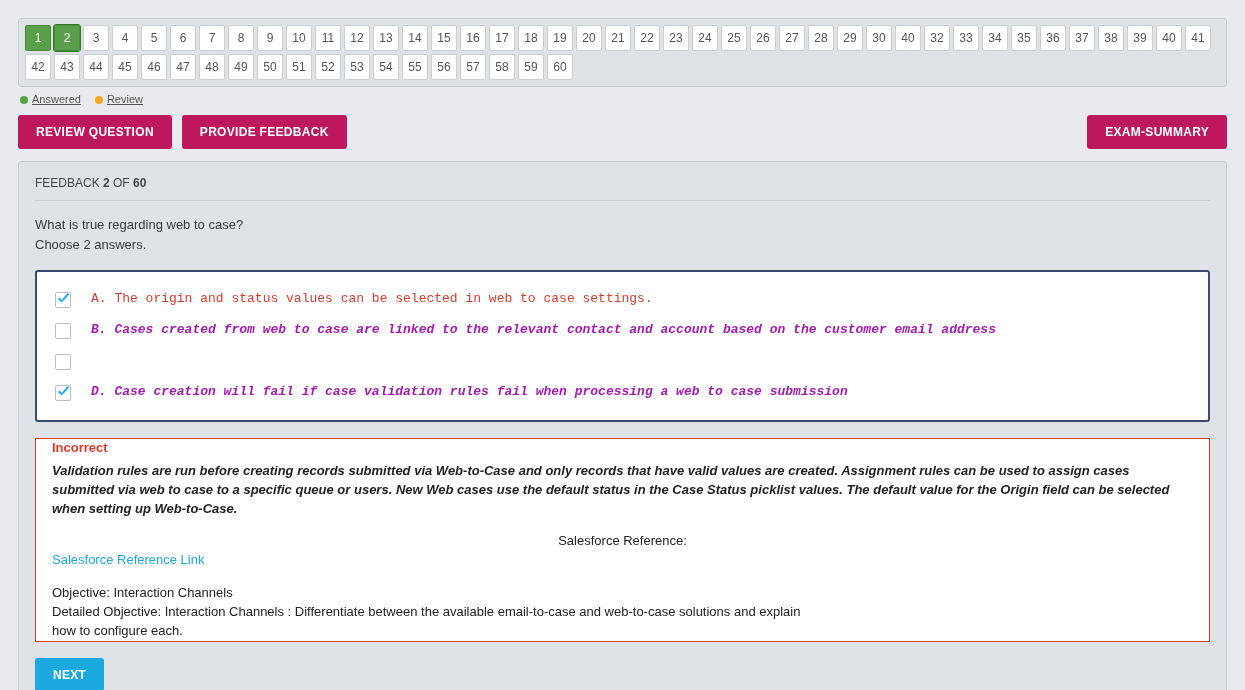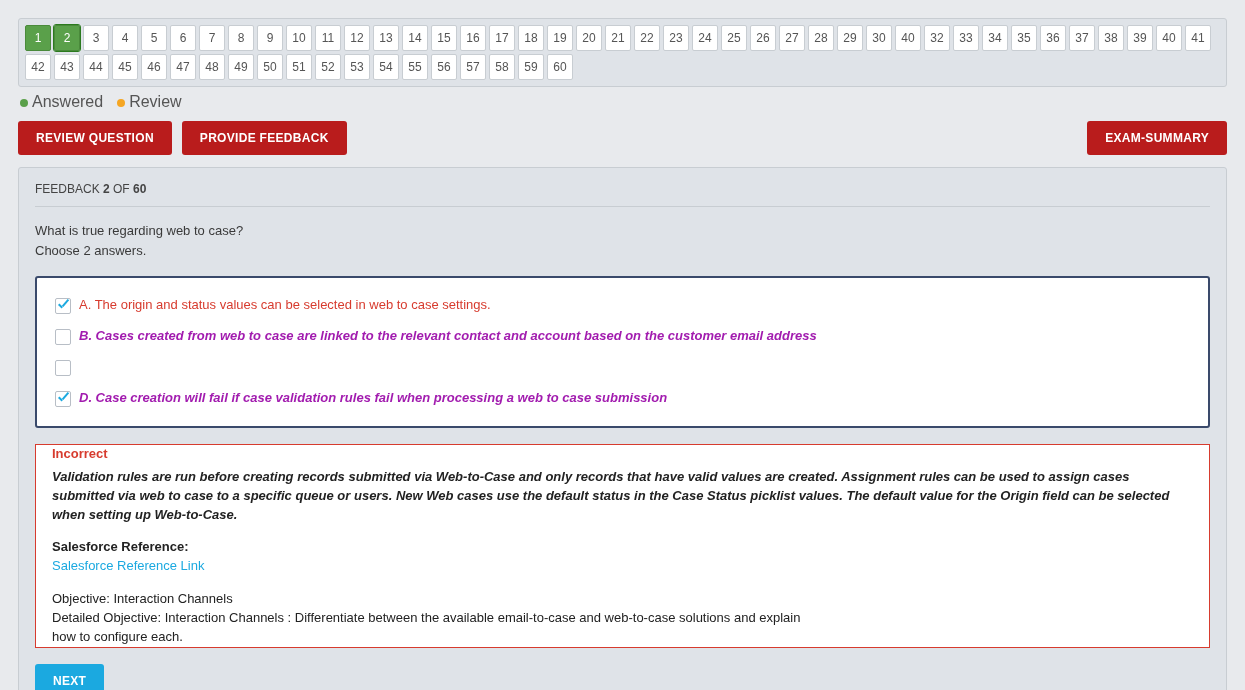--- a/index.html
+++ b/index.html
@@ -37,39 +37,40 @@
   .nav-box.answered {
     background: #5aa04a;
     color: #fff;
     border-color: #4a8a3b;
   }
   .nav-box.current {
     outline: 1px solid #2b7a1e;
   }
   .legend {
     margin-top: 6px;
-    font-size: 16px;
+    font-size: 11px;
     color: #555;
     display: flex;
     gap: 14px;
     align-items: flex-start;
     padding-left: 2px;
+    text-decoration: underline;
   }
   .dot {
     width: 8px; height: 8px; border-radius: 50%; display: inline-block; margin-right: 4px; vertical-align: middle;
   }
   .dot.green { background: #5aa04a; }
   .dot.orange { background: #f5a623; }
   .toolbar {
     display: flex;
     gap: 10px;
     margin: 10px 0 12px;
   }
   .btn {
-    background: #b91c1c;
+    background: #be185d;
     color: #fff;
     border: none;
     padding: 10px 18px;
     font-size: 12px;
     font-weight: 700;
     letter-spacing: 0.3px;
     cursor: pointer;
     border-radius: 3px;
   }
   .btn.blue { background: #1ba9e0; }
@@ -91,23 +92,24 @@
   .q-text { font-size: 13px; color: #3a3a3a; line-height: 1.5; margin-bottom: 16px; }
   .answers-box {
     background: #fff;
     border: 2px solid #3a4a6b;
     border-radius: 3px;
     padding: 12px 14px;
   }
   .answer-row {
     display: flex;
     align-items: flex-start;
-    gap: 8px;
+    gap: 20px;
     padding: 7px 4px;
     font-size: 13px;
+    font-family: Liberation Mono, monospace;
   }
   .cb {
     width: 16px; height: 16px;
     border: 1px solid #b8bec6;
     border-radius: 2px;
     flex: 0 0 auto;
     position: relative;
     margin-top: 1px;
     background: #fff;
   }
@@ -145,21 +147,21 @@
     color: #d73b2e;
     font-weight: 700;
     margin-bottom: 4px;
   }
   .feedback-box .explain {
     font-style: italic;
     font-weight: 600;
     color: #222;
     margin-bottom: 14px;
   }
-  .feedback-box .ref-title { font-weight: 700; }
+  .feedback-box .ref-title { font-weight: 400; text-align: center; }
   .feedback-box .ref-link { color: #1ba9e0; cursor: pointer; }
   .feedback-box .obj-block { margin-top: 14px; }
   .feedback-box .obj-block .lbl { font-weight: 400; }
   .next-row { margin-top: 16px; }
 </style>
 </head>
 <body>
 
 <div class="nav-panel">
   <div class="nav-rows" id="nav-rows">

